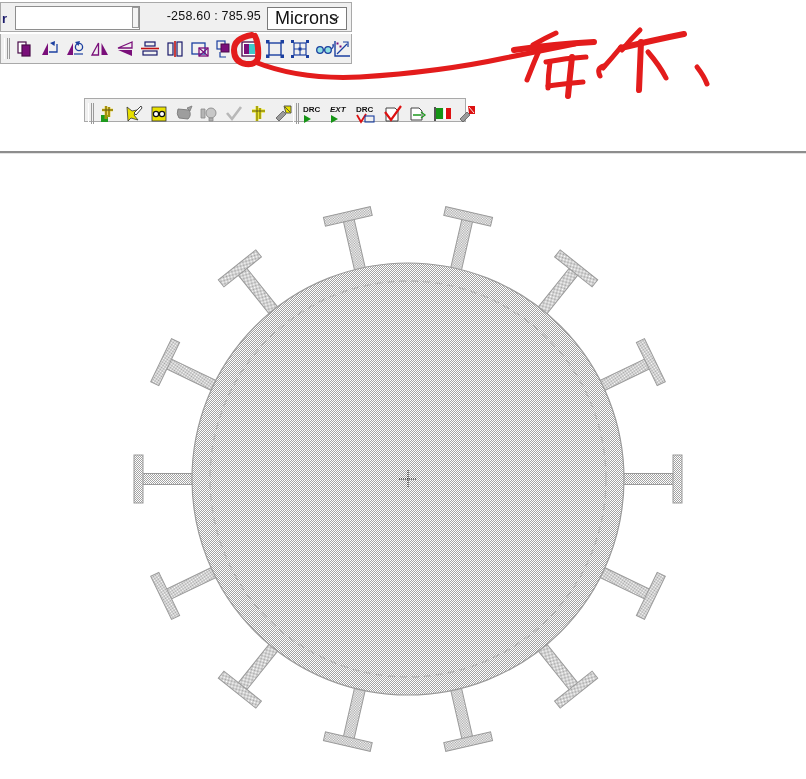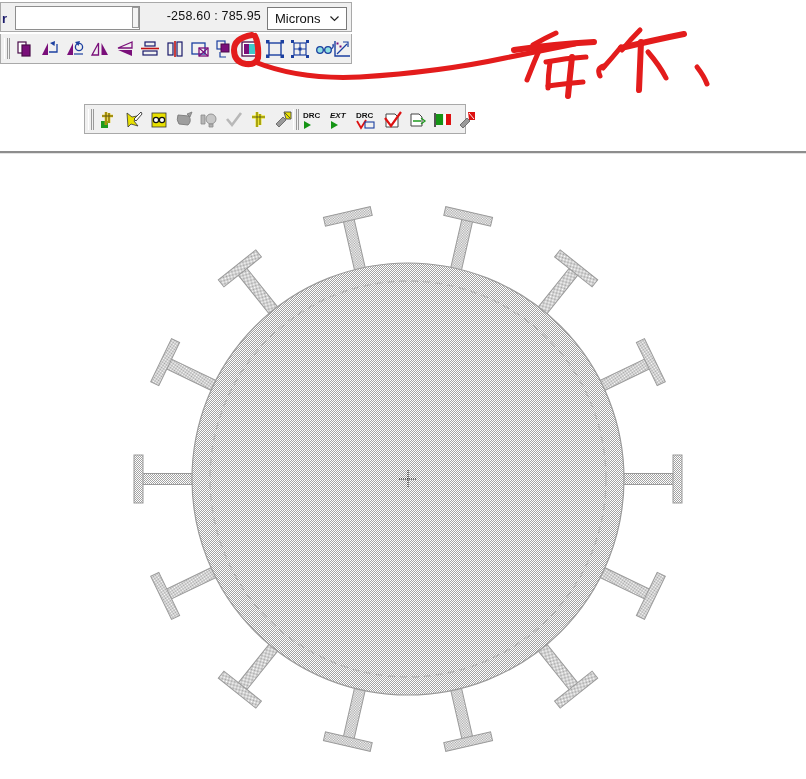--- a/index.html
+++ b/index.html
@@ -11,32 +11,32 @@
   }
 
   
   #topbar{position:absolute;left:0;top:0;width:806px;height:34px;background:#ffffff;}
   #topbar-inner{position:absolute;left:0;top:2px;width:352px;height:30px;background:#f0f0f0;border:1px solid #a9a9a9;box-sizing:border-box;}
   #left-glyph{position:absolute;left:1px;top:6px;width:10px;height:20px;font-weight:bold;color:#1b1b6b;font-size:13px;line-height:20px;overflow:hidden;}
   #entry-field{position:absolute;left:14px;top:3px;width:125px;height:24px;background:#ffffff;border:1px solid #8e8e8e;box-sizing:border-box;}
   #entry-scroll{position:absolute;left:131px;top:4px;width:7px;height:21px;background:#f4f4f4;border:1px solid #9a9a9a;box-sizing:border-box;}
   #coord-readout{position:absolute;left:150px;top:0;width:110px;height:26px;line-height:26px;text-align:right;font-size:12.5px;color:#111;letter-spacing:.2px;}
   #units-select{position:absolute;left:266px;top:4px;width:80px;height:23px;background:#ffffff;border:1px solid #7a7a7a;box-sizing:border-box;}
-  #units-label{position:absolute;left:7px;top:0;height:21px;line-height:21px;font-size:13px;color:#111;}
+  #units-label{position:absolute;left:7px;top:0;height:21px;line-height:21px;font-size:18px;color:#111;}
   #units-chev{position:absolute;right:6px;top:5px;width:11px;height:11px;}
 
   
   #toolbar1{position:absolute;left:0;top:34px;width:352px;height:30px;background:#f0f0f0;border:1px solid #a9a9a9;border-top:none;box-sizing:border-box;}
   .grip{position:absolute;top:4px;width:6px;height:21px;border-left:1px solid #fff;border-right:1px solid #9a9a9a;box-sizing:border-box;}
   .grip i{position:absolute;left:2px;top:0;width:1px;height:21px;background:#9a9a9a;}
   .tbtn{position:absolute;top:4px;width:22px;height:22px;box-sizing:border-box;}
   .tbtn svg{display:block;}
 
   
-  #toolbar2{position:absolute;left:84px;top:104px;width:382px;height:30px;background:#f0f0f0;border:1px solid #a9a9a9;box-sizing:border-box;}
+  #toolbar2{position:absolute;left:84px;top:98px;width:382px;height:24px;background:#f0f0f0;border:1px solid #a9a9a9;box-sizing:border-box;}
 
   
   #separator{position:absolute;left:0;top:151px;width:806px;height:2px;background:#8d8d8d;}
   #separator-hi{position:absolute;left:0;top:153px;width:806px;height:1px;background:#e3e3e3;}
 
   
   #canvas{position:absolute;left:0;top:154px;width:806px;height:625px;background:#ffffff;overflow:hidden;}
   #layout-svg{position:absolute;left:0;top:0;}
 
   

